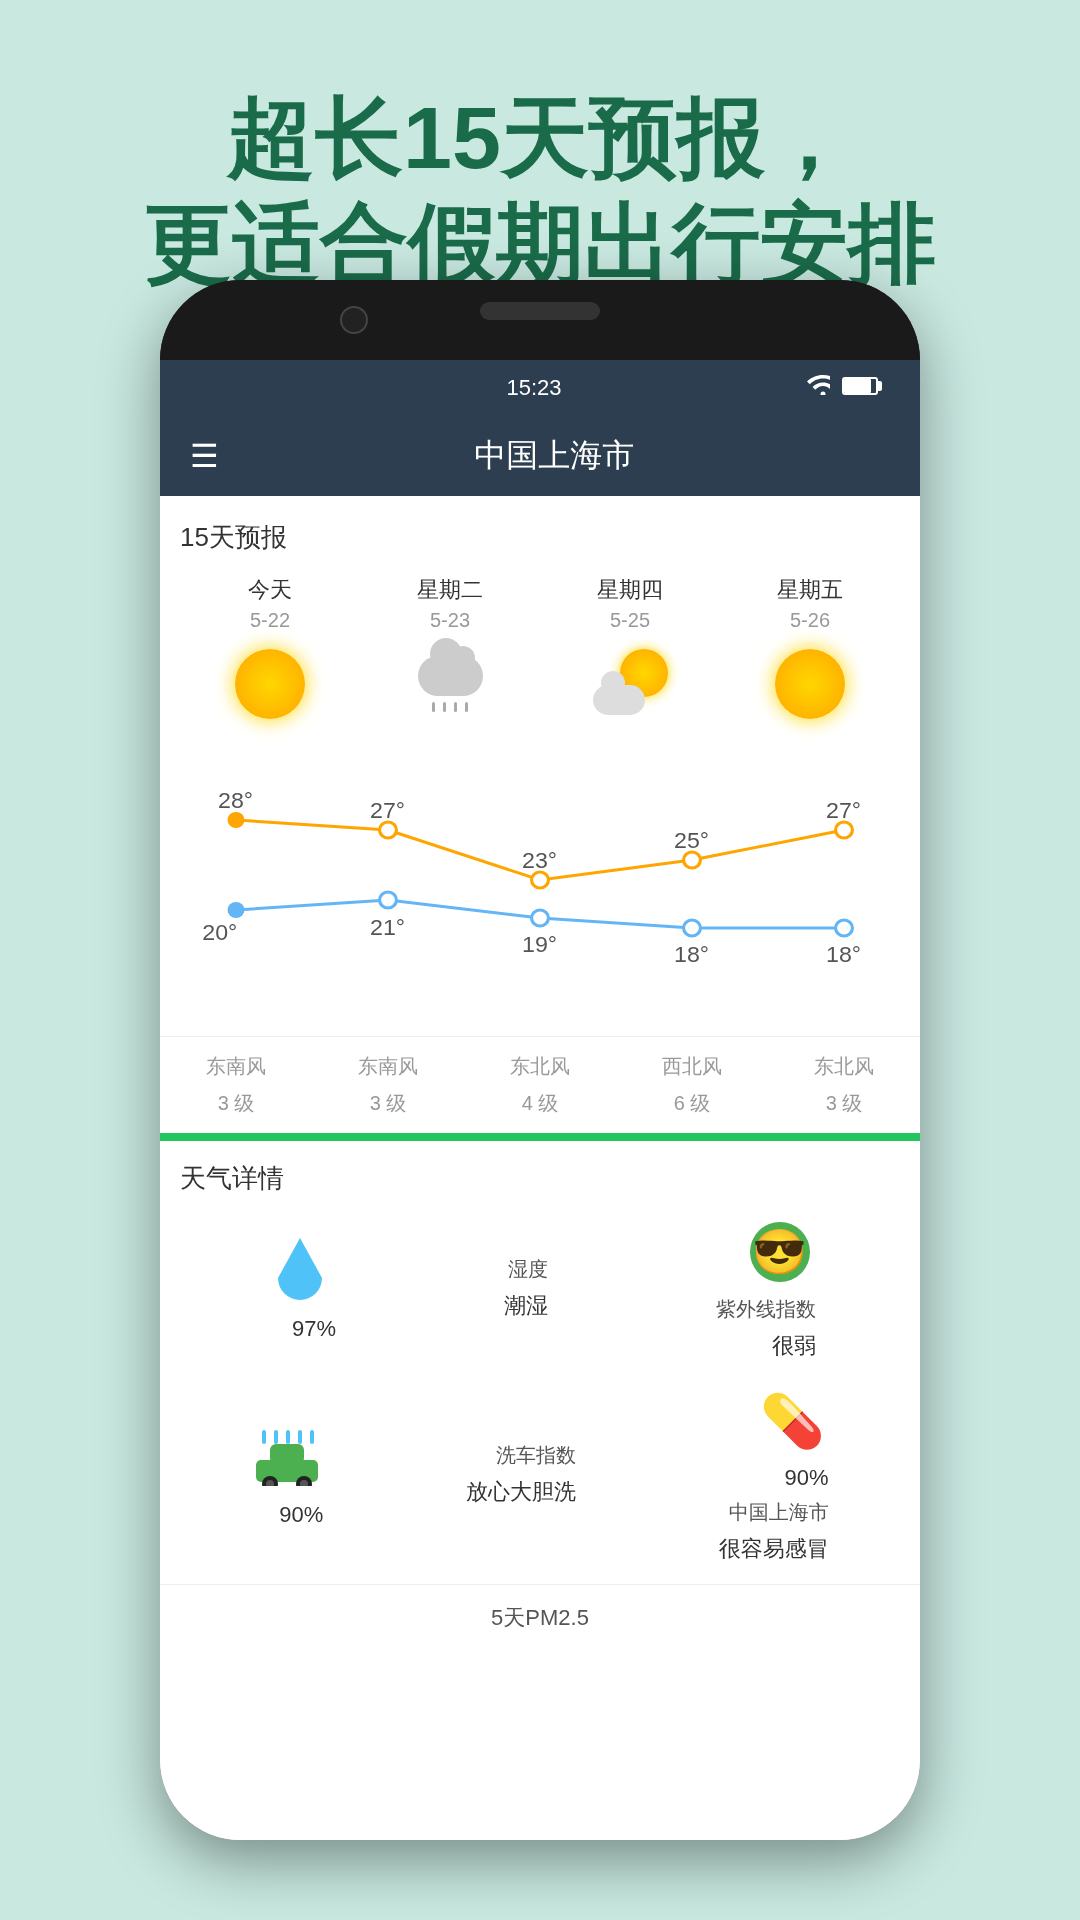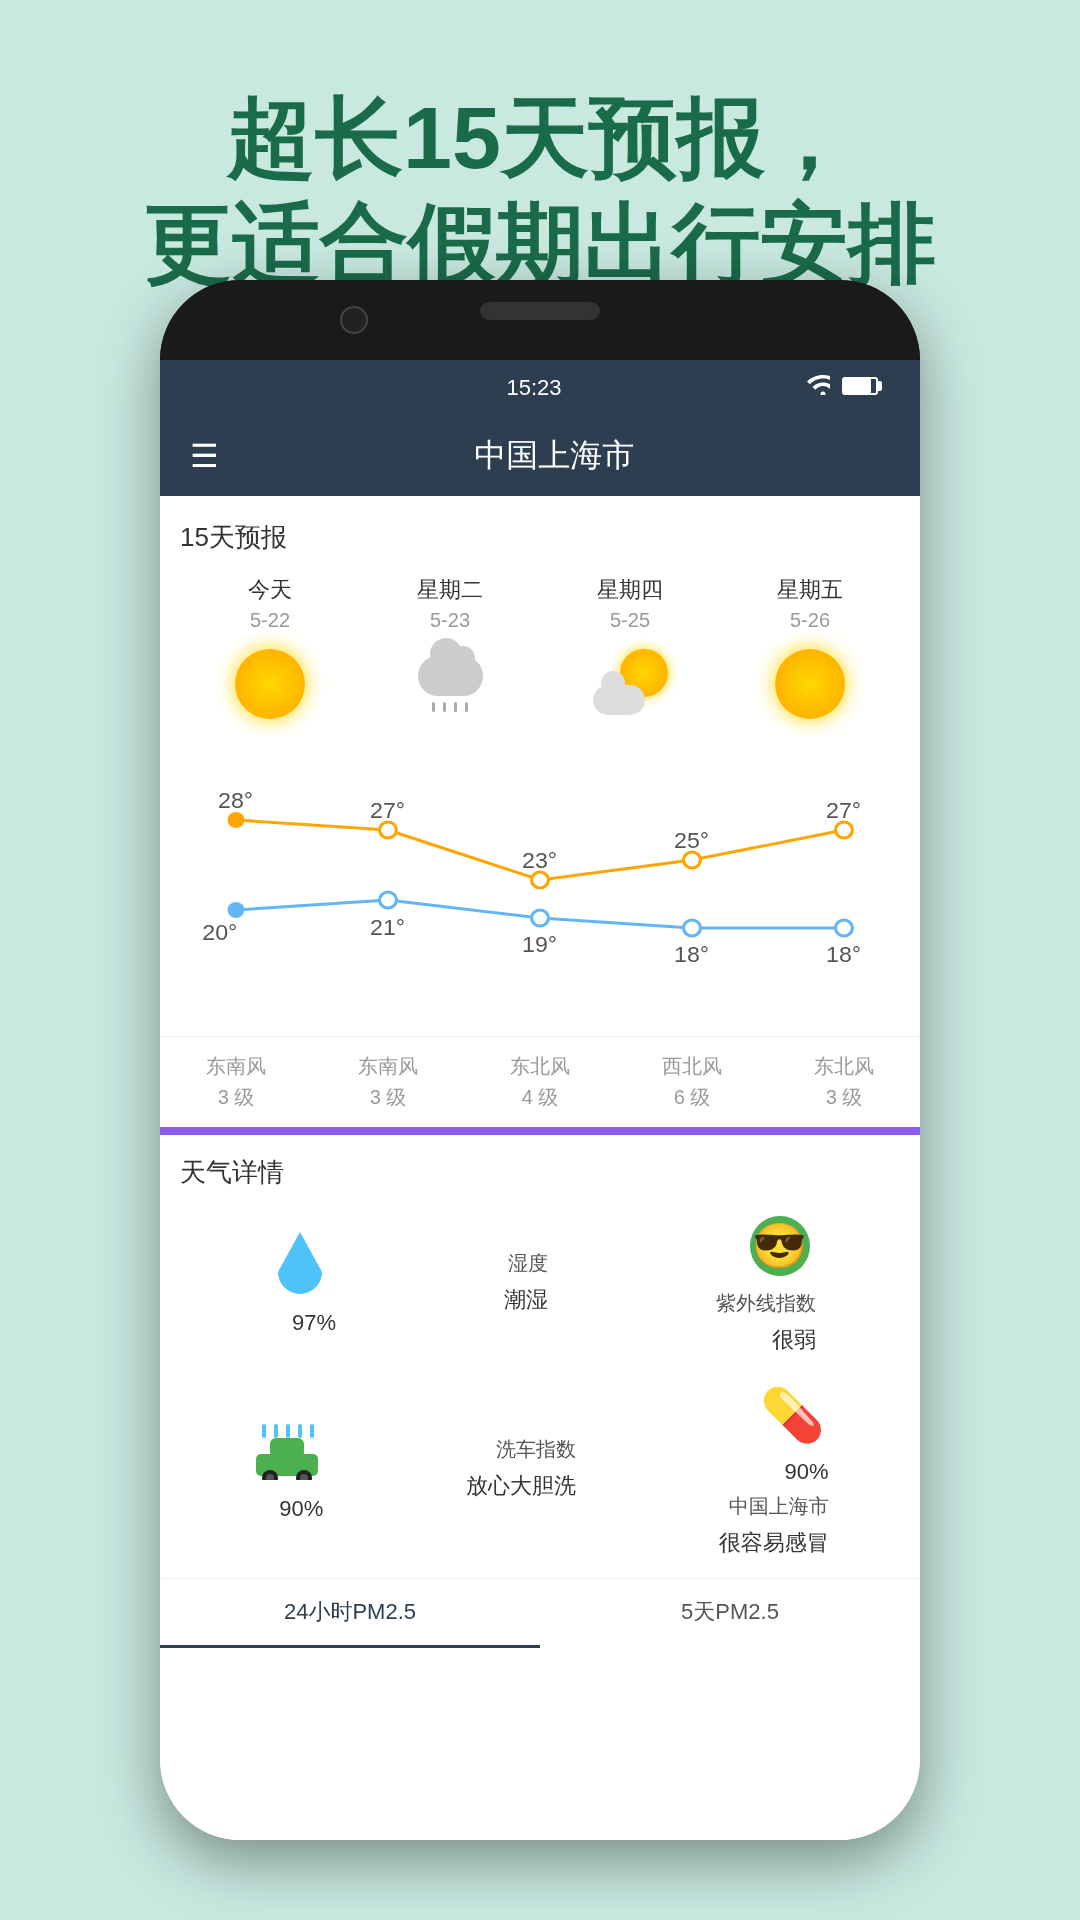--- a/index.html
+++ b/index.html
@@ -316,32 +316,32 @@
     }
     .wind-col {
       display: flex;
       flex-direction: column;
       align-items: center;
       flex: 1;
     }
     .wind-dir {
       font-size: 20px;
       color: #999;
-      margin-bottom: 4px;
+      margin-bottom: 10px;
     }
     .wind-level {
       font-size: 20px;
       color: #999;
     }
 
     
     .details-section {
       padding: 20px;
       background: white;
-      border-top: 8px solid #8b5cf6;
+      border-top: 8px solid #22c55e;
     }
     .details-title {
       font-size: 26px;
       color: #333;
       margin-bottom: 20px;
       font-weight: 500;
     }
     .detail-item {
       display: flex;
       flex-direction: column;
@@ -630,23 +630,20 @@
               <span class="pill-icon">💊</span>
             </div>
             <div class="detail-value">90%</div>
             <div class="detail-label">中国上海市</div>
             <div class="detail-value">很容易感冒</div>
           </div>
         </div>
       </div>
 
       <div class="bottom-tabs">
-        <div class="bottom-tab active">
-          <span>24小时PM2.5</span>
-        </div>
         <div class="bottom-tab">
           <span>5天PM2.5</span>
         </div>
       </div>
 
     </div>
 
   </div>
 
 </div>

